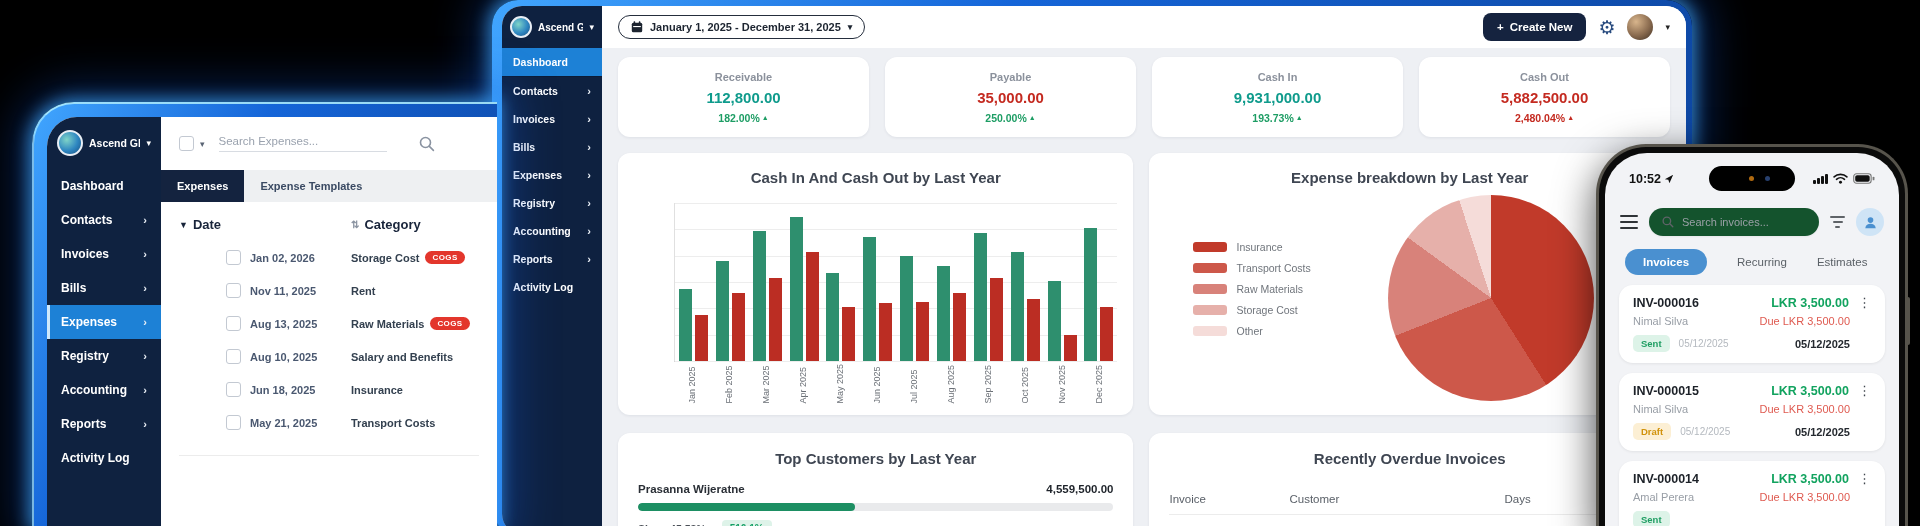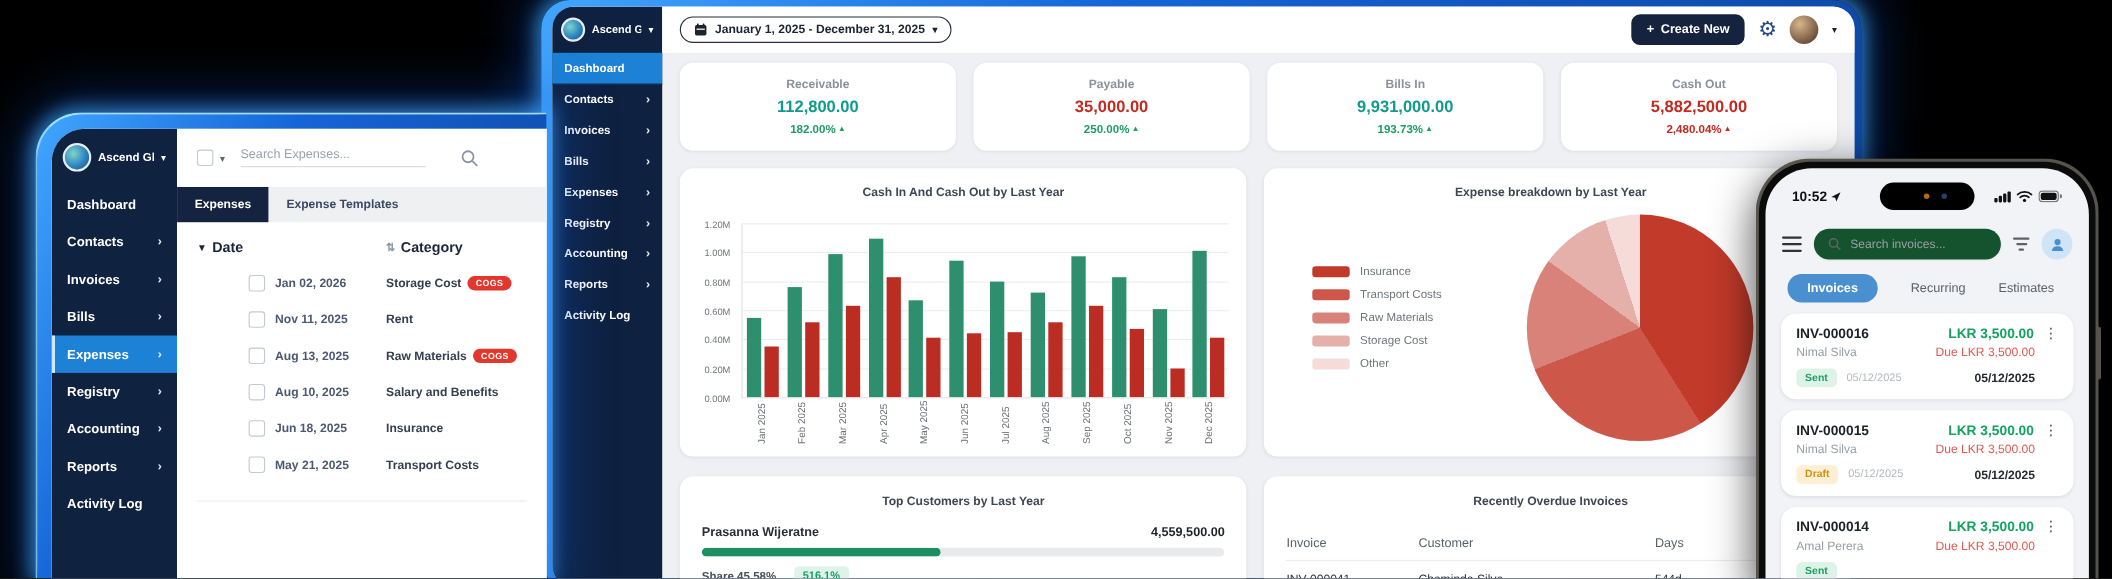--- a/index.html
+++ b/index.html
@@ -67,21 +67,21 @@
   .content{padding:9px 16px 0;flex:1;min-height:0;}
   .stats-row{display:grid;grid-template-columns:repeat(4,1fr);gap:16px;margin-bottom:16px;}
   .stat-card{background:#fff;border-radius:12px;height:80px;display:flex;flex-direction:column;align-items:center;justify-content:center;gap:6px;box-shadow:0 1px 3px rgba(20,30,60,.07);}
   .stat-label{font-size:11px;color:#8b919c;font-weight:700;}
   .stat-value{font-size:15px;font-weight:700;}
   .stat-pct{font-size:10.5px;font-weight:700;display:flex;align-items:center;gap:2px;}
   .stat-pct .arr{font-size:7px;}
 
   .charts-row{display:grid;grid-template-columns:49% calc(51% - 16px);gap:16px;margin-bottom:18px;height:262px;}
   .card{background:#fff;border-radius:12px;box-shadow:0 1px 3px rgba(20,30,60,.07);position:relative;}
-  .card-title{text-align:center;font-size:11px;font-weight:700;color:#3f4652;padding-top:16px;}
+  .card-title{text-align:center;font-size:15px;font-weight:700;color:#3f4652;padding-top:16px;}
 
   .ylabels{position:absolute;left:8px;top:50px;width:44px;height:158px;}
   .ylabels span{position:absolute;right:6px;font-size:8.5px;color:#70757c;}
   .plot{position:absolute;left:56px;right:16px;top:50px;height:158px;border-left:1px solid #e0e0e0;border-bottom:1px solid #cfcfcf;display:flex;justify-content:space-around;align-items:flex-end;}
   .gridline{position:absolute;left:0;right:0;height:1px;background:#ededed;}
   .mcol{display:flex;align-items:flex-end;gap:3px;width:30px;justify-content:center;position:relative;z-index:1;}
   .bar{width:13px;cursor:pointer;}
   .xrow{position:absolute;left:56px;right:16px;top:211px;display:flex;justify-content:space-around;}
   .xl{width:30px;display:flex;justify-content:center;}
   .xl span{writing-mode:vertical-rl;transform:rotate(180deg);font-size:9px;color:#6a6f76;}
@@ -229,49 +229,40 @@
             </div>
             <div class="stat-card">
               <span class="stat-label">Payable</span>
               <span class="stat-value" style="color: rgb(196, 42, 32);">35,000.00</span>
               <span class="stat-pct" style="color: rgb(29, 157, 100);">
                   <span>250.00%</span>
                   <span class="arr">▲</span>
                 </span>
             </div>
             <div class="stat-card">
-              <span class="stat-label">Bills In</span>
+              <span class="stat-label">Cash In</span>
               <span class="stat-value" style="color: rgb(15, 155, 140);">9,931,000.00</span>
               <span class="stat-pct" style="color: rgb(29, 157, 100);">
                   <span>193.73%</span>
                   <span class="arr">▲</span>
                 </span>
             </div>
             <div class="stat-card">
               <span class="stat-label">Cash Out</span>
               <span class="stat-value" style="color: rgb(196, 42, 32);">5,882,500.00</span>
               <span class="stat-pct" style="color: rgb(196, 42, 32);">
                   <span>2,480.04%</span>
                   <span class="arr">▲</span>
                 </span>
             </div>
           </div>
 
           <div class="charts-row">
             <div class="card bar-card">
               <div class="card-title">Cash In And Cash Out by Last Year</div>
-              <div class="ylabels" id="ylabels">
-                  <span style="top: -4px;">1.20M</span>
-                  <span style="top: 22.3333px;">1.00M</span>
-                  <span style="top: 48.6667px;">0.80M</span>
-                  <span style="top: 75px;">0.60M</span>
-                  <span style="top: 101.333px;">0.40M</span>
-                  <span style="top: 127.667px;">0.20M</span>
-                  <span style="top: 154px;">0.00M</span>
-                </div>
               <div class="plot" id="barplot">
                   <div class="gridline" style="top: 0px;"></div>
                   <div class="gridline" style="top: 26.3333px;"></div>
                   <div class="gridline" style="top: 52.6667px;"></div>
                   <div class="gridline" style="top: 79px;"></div>
                   <div class="gridline" style="top: 105.333px;"></div>
                   <div class="gridline" style="top: 131.667px;"></div>
                   <div class="gridline" style="top: 158px;"></div>
                   <div class="mcol">
                     <div class="bar" style="height: 72px; background: rgb(46, 143, 110);"></div>

